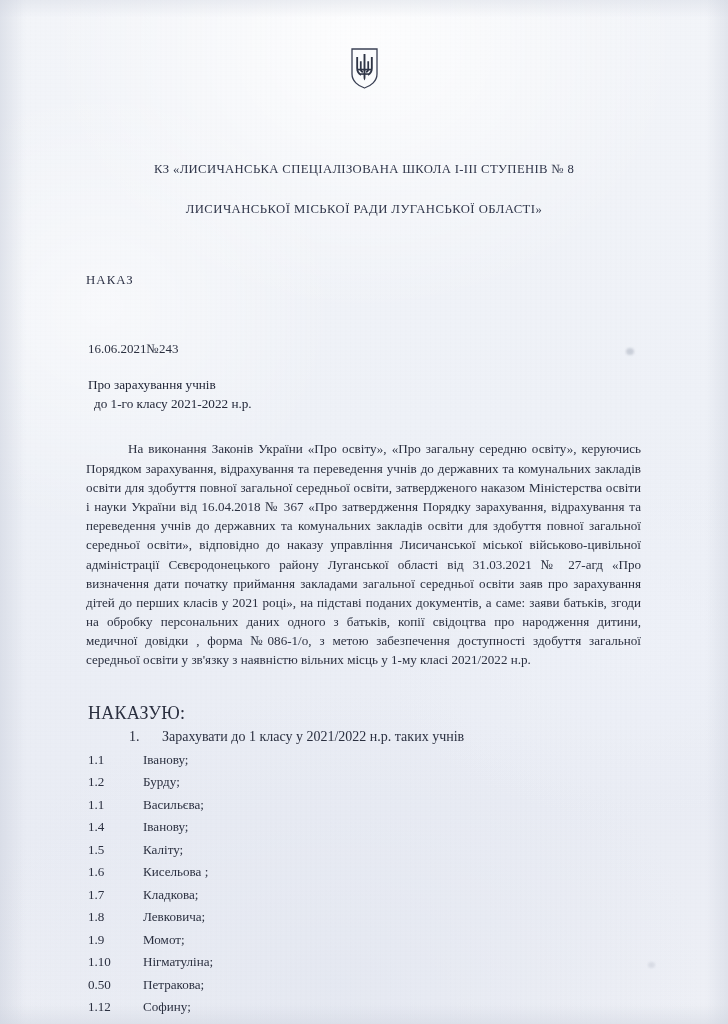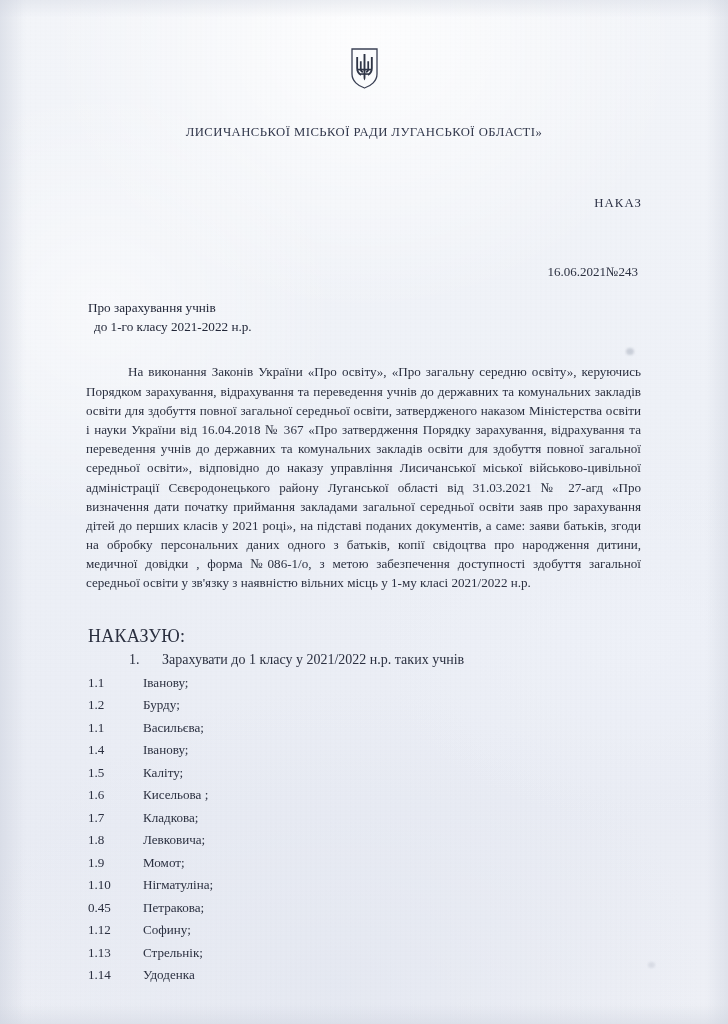--- a/index.html
+++ b/index.html
@@ -81,30 +81,30 @@
     text-align: center;
     font-size: 12.7px;
     letter-spacing: .35px;
     color: #30364a;
     white-space: nowrap;
   }
   .inst.l1 { margin-top: 62px; }
   .inst.l2 { margin-top: 25px; letter-spacing: .45px; }
 
   .doctype {
-    text-align: right;
+    text-align: left;
     margin-top: 56px;
     font-size: 12.8px;
     letter-spacing: 1.1px;
     color: #2e3347;
   }
 
   .datebar {
     display: flex;
-    justify-content: flex-end;
+    justify-content: flex-start;
     margin-top: 53px;
     font-size: 13px;
     color: #2b3040;
     padding: 0 4px 0 2px;
   }
 
   .subject {
     margin-top: 19px;
     font-weight: normal;
     font-size: 13.2px;
@@ -180,20 +180,21 @@
 
           <path d="M32.7 26.5 h3.5 v14.8 c0 4.2 -1.7 7 -5.3 8.6 l-1.3 -3.4 c2 -1 3.1 -2.6 3.1 -5.2 Z"></path>
 
           <path d="M14 41.5 h26 v3.4 h-26 Z"></path>
 
           <path d="M20.2 50.5 h13.6 v3.2 h-13.6 Z"></path>
         </g>
       </svg>
     </div>
 
+    <div class="inst l1">КЗ  «ЛИСИЧАНСЬКА СПЕЦІАЛІЗОВАНА ШКОЛА І-ІІІ СТУПЕНІВ № 8</div>
     <div class="inst l2">ЛИСИЧАНСЬКОЇ МІСЬКОЇ РАДИ ЛУГАНСЬКОЇ ОБЛАСТІ»</div>
 
     <div class="doctype">НАКАЗ</div>
 
     <div class="datebar">
       <span>16.06.2021</span>
       <span>№243</span>
     </div>
 
     <div class="subject">
@@ -244,21 +245,21 @@
         </li>
         <li>
           <span class="idx">1.9</span>
           <span class="nm">Момот;</span>
         </li>
         <li>
           <span class="idx">1.10</span>
           <span class="nm">Нігматуліна;</span>
         </li>
         <li>
-          <span class="idx">0.45</span>
+          <span class="idx">0.50</span>
           <span class="nm">Петракова;</span>
         </li>
         <li>
           <span class="idx">1.12</span>
           <span class="nm">Софину;</span>
         </li>
         <li>
           <span class="idx">1.13</span>
           <span class="nm">Стрельнік;</span>
         </li>

